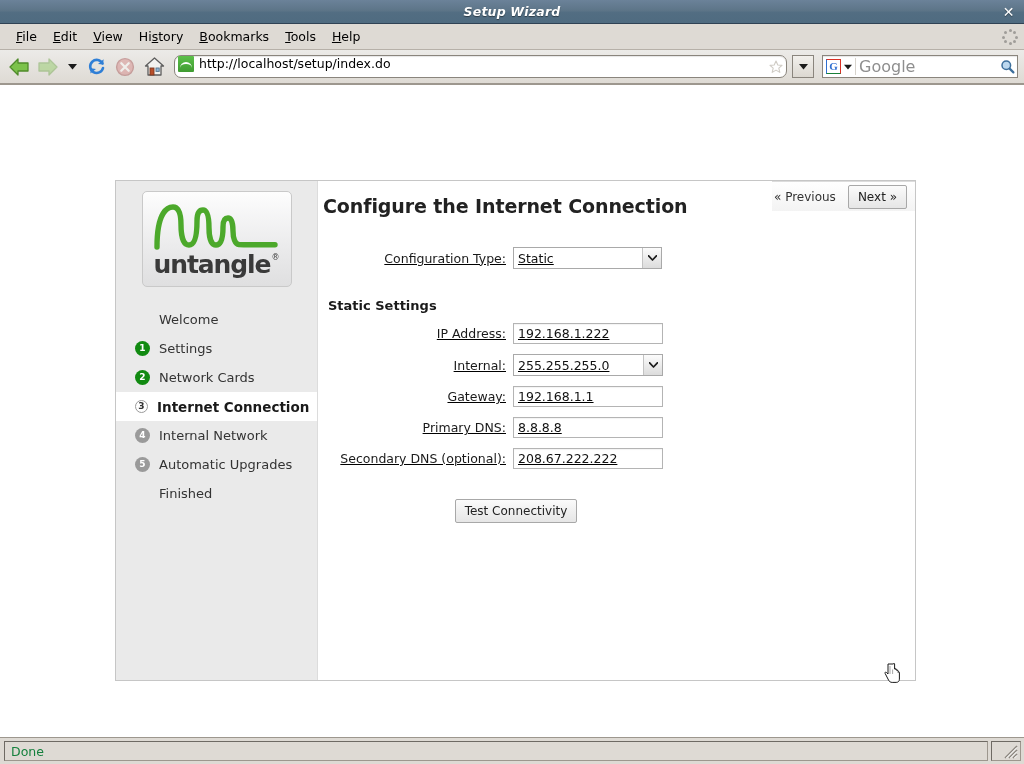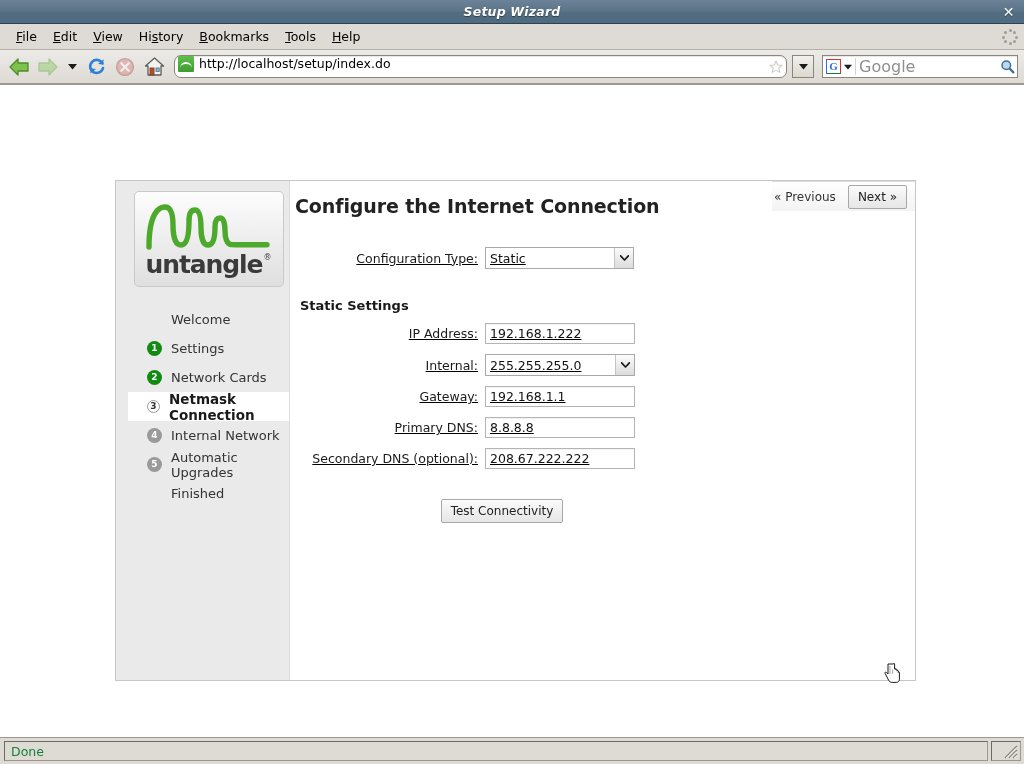--- a/index.html
+++ b/index.html
@@ -174,25 +174,24 @@
   #wizard {
     position: absolute;
     left: 115px; top: 95px;
     width: 801px; height: 501px;
     background: #ffffff;
     border: 1px solid #c6c6c6;
     display: flex;
     box-shadow: 0 0 0 0 rgba(0,0,0,0);
   }
   #sidebar {
-    width: 174px; flex: 0 0 auto;
+    width: 202px; flex: 0 0 auto;
     background: #eaeaea;
     border-right: 1px solid #dcdcdc;
     position: relative;
-    padding-left: 12px;
   }
   #logo-box {
     width: 150px; height: 96px;
     margin: 10px auto 0 auto;
     background: linear-gradient(to bottom, #fdfdfd 0%, #ececed 55%, #dfdfe0 100%);
     border: 1px solid #c9c9c9;
     border-radius: 5px;
     display: flex; flex-direction: column;
     align-items: center; justify-content: center;
     padding-top: 2px;
@@ -484,21 +483,21 @@
           <div class="step">
             <span class="badge green">1</span>
             <span>Settings</span>
           </div>
           <div class="step">
             <span class="badge green">2</span>
             <span>Network Cards</span>
           </div>
           <div class="step active">
             <span class="badge open">3</span>
-            <span>Netmask Connection</span>
+            <span>Internet Connection</span>
           </div>
           <div class="step">
             <span class="badge gray">4</span>
             <span>Internal Network</span>
           </div>
           <div class="step">
             <span class="badge gray">5</span>
             <span>Automatic Upgrades</span>
           </div>
           <div class="step plain">

